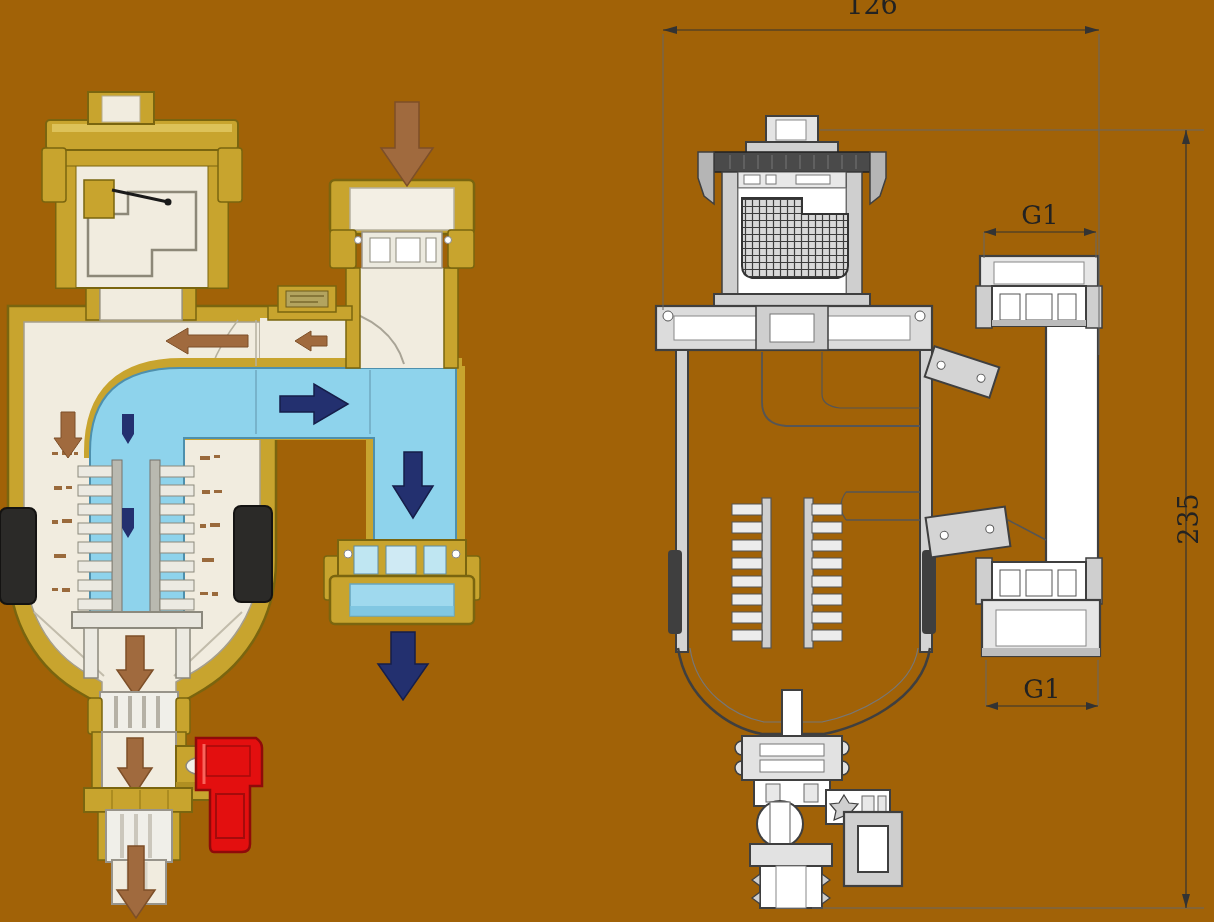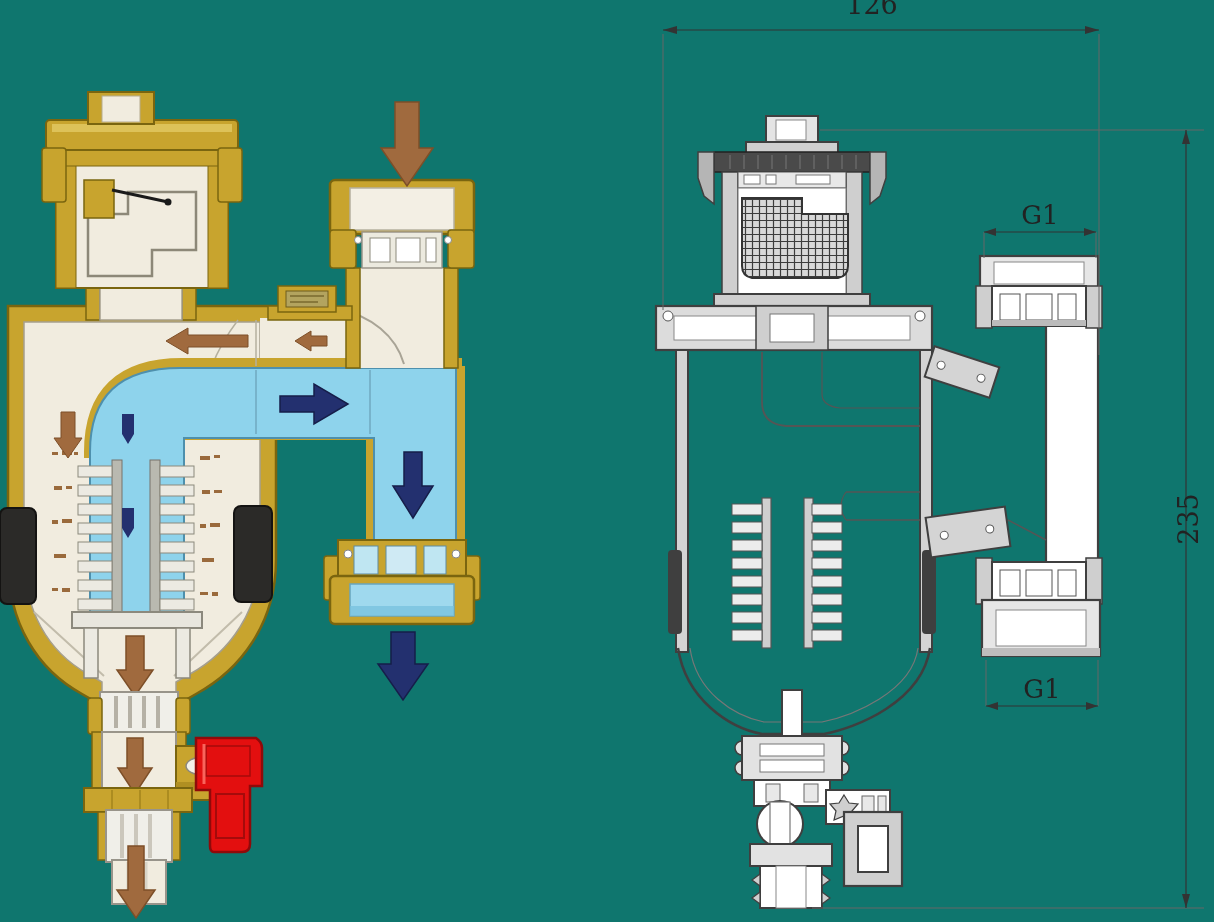--- a/index.html
+++ b/index.html
@@ -1,16 +1,16 @@
 <!DOCTYPE html>
 <html><head>
 <meta charset="utf-8">
 <style>
   html,body{margin:0;padding:0;background:#ffffff;}
-  .stage{position:relative;width:1214px;height:922px;background:#0f766e;overflow:hidden;
+  .stage{position:relative;width:1214px;height:922px;background:#a16207;overflow:hidden;
          font-family:"DejaVu Serif", serif;}
   svg{position:absolute;top:0;display:block;}
   #cutaway-svg{left:0;}
   #drawing-svg{left:640px;}
   .dimtext{font-family:"DejaVu Serif", serif;fill:#222;}
 </style>
 </head>
 <body>
 
 <div class="stage">

